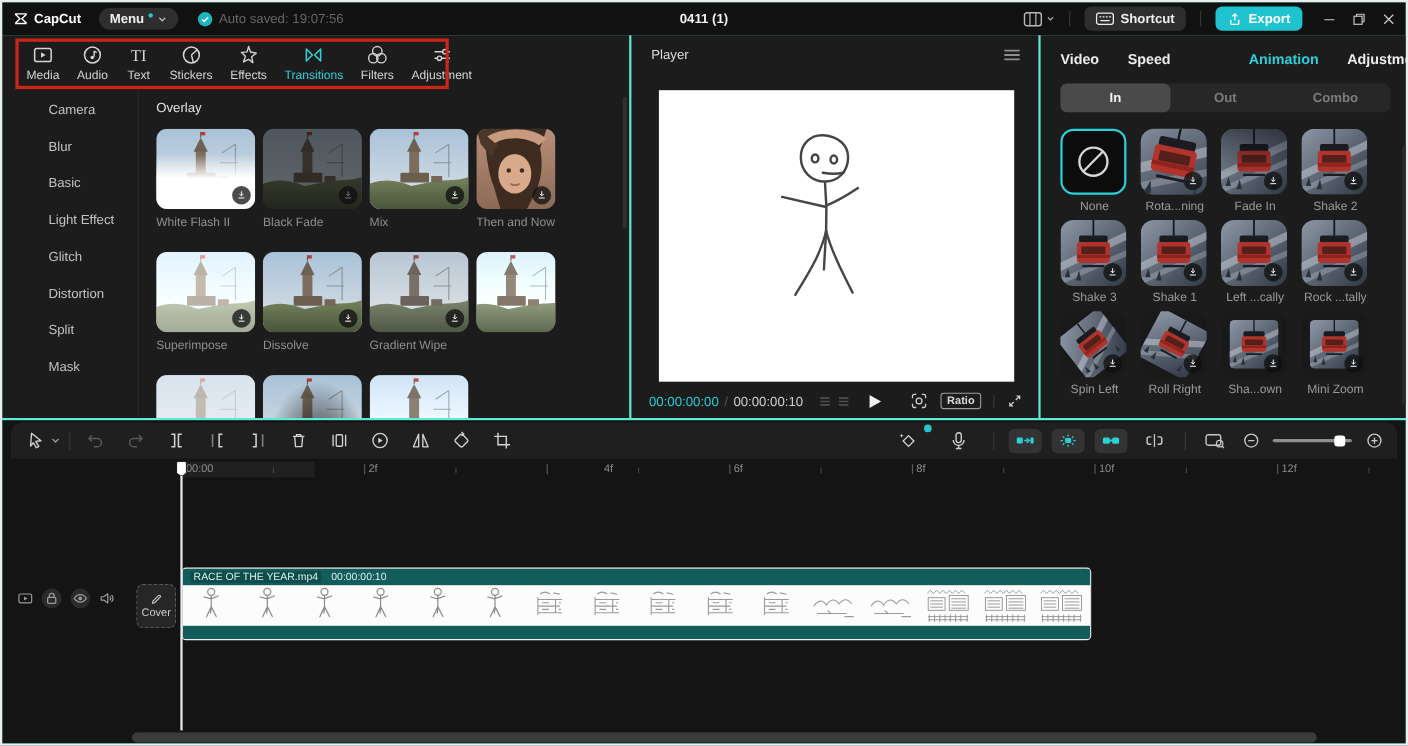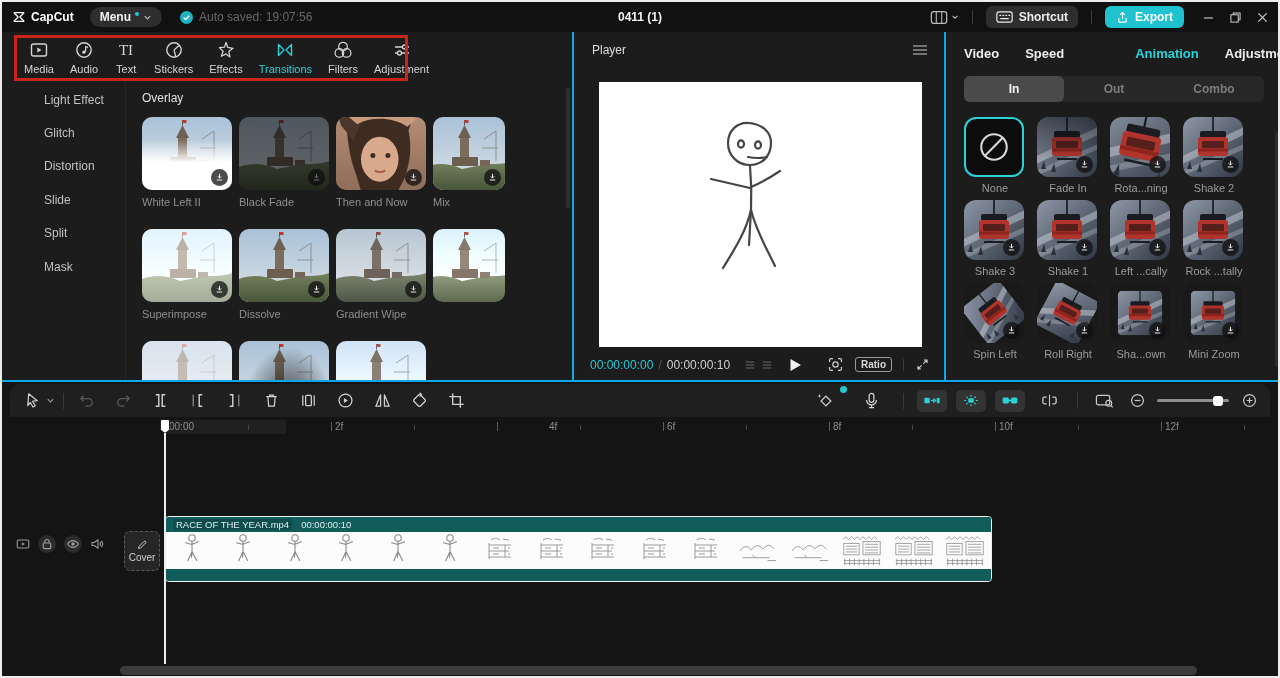--- a/index.html
+++ b/index.html
@@ -1,17 +1,17 @@
 <!DOCTYPE html>
 <html><head>
 <meta charset="utf-8">
 <style>
   html,body{margin:0;padding:0;background:#2a2a2a;font-family:"Liberation Sans",sans-serif;}
   *{box-sizing:border-box;-webkit-font-smoothing:antialiased;}
-  .window{position:relative;width:1280px;height:678px;background:#0ea5e9;border:2px solid #ececec;overflow:hidden;}
+  .window{position:relative;width:1280px;height:678px;background:#5eead4;border:2px solid #ececec;overflow:hidden;}
   svg{display:block}
 
   
   .titlebar{position:absolute;top:0;left:0;right:0;height:30px;background:#111;display:flex;align-items:center;padding:0 10px;z-index:20;}
   .logo{display:flex;align-items:center;gap:5px;color:#fff;font-weight:bold;font-size:12px;}
   .logo svg{width:14px;height:14px}
   .menu-btn{margin-left:16px;height:20px;background:#2e2e2e;border-radius:12px;display:flex;align-items:center;gap:4px;padding:0 10px;color:#f0f0f0;font-size:12px;font-weight:bold;}
   .menu-dot{width:4px;height:4px;border-radius:50%;background:#25c6d0;margin-top:-7px;}
   .menu-btn svg,.layout-wrap svg{color:#b9b9b9}
   .autosave{display:flex;align-items:center;gap:6px;margin-left:18px;color:#676767;font-size:12px;}
@@ -325,24 +325,26 @@
                 <circle cx="12.5" cy="7" r="2" fill="#1c1c1c" stroke="currentColor" stroke-width="1.3"></circle>
                 <circle cx="7.5" cy="13" r="2" fill="#1c1c1c" stroke="currentColor" stroke-width="1.3"></circle>
               </svg>
             </span>
             <span class="mtab-lb">Adjustment</span>
           </div>
         </div>
       <div class="red-box"></div>
       <div class="left-body">
         <nav class="categories" id="category-list">
+            <div class="cat">Camera</div>
+            <div class="cat">Blur</div>
+            <div class="cat">Basic</div>
             <div class="cat">Light Effect</div>
             <div class="cat">Glitch</div>
             <div class="cat">Distortion</div>
-            <div class="cat">Slide</div>
             <div class="cat">Split</div>
             <div class="cat">Mask</div>
           </nav>
         <div class="trans-area">
           <div class="sec-title">Overlay</div>
           <div class="cards" id="transition-cards">
               <div class="tcard">
                 <div class="thumb v-white-flash-ii">
                   <svg viewBox="0 0 90 73" preserveAspectRatio="xMidYMid slice">
                     <rect width="90" height="73" fill="url(#g-sky)"></rect>
@@ -354,21 +356,21 @@
                     <rect x="40.5" y="3" width="4" height="3" fill="#c0392b"></rect>
                     <rect x="28" y="40" width="26" height="9" rx="1" fill="#6d5f50"></rect>
                     <rect x="56" y="43" width="10" height="6" fill="#75675a"></rect>
                   </svg>
                   <span class="badge">
                     <svg viewBox="0 0 16 16">
                       <path d="M8 3.2v5.2M5.8 6.6L8 8.8l2.2-2.2M4.6 11.6h6.8" stroke="#fff" stroke-width="1.3" fill="none" stroke-linecap="round"></path>
                     </svg>
                   </span>
                 </div>
-                <div class="tlabel">White Left II</div>
+                <div class="tlabel">White Flash II</div>
               </div>
               <div class="tcard">
                 <div class="thumb v-black-fade">
                   <svg viewBox="0 0 90 73" preserveAspectRatio="xMidYMid slice">
                     <rect width="90" height="73" fill="url(#g-sky)"></rect>
                     <path d="M0 73V50c14-5 26-3 38 2l20-4c12-2 22 0 32-4v29z" fill="url(#g-hill)"></path>
                     <path d="M60 22l12-8M72 14v30M58 31h16" stroke="#8b8f93" stroke-width="1" fill="none"></path>
                     <rect x="36" y="20" width="9" height="24" fill="#7b6c5c"></rect>
                     <path d="M34 21h13l-6.5-13z" fill="#6f6152"></path>
                     <path d="M40.5 8V3" stroke="#555" stroke-width="1"></path>
@@ -378,59 +380,59 @@
                   </svg>
                   <span class="badge">
                     <svg viewBox="0 0 16 16">
                       <path d="M8 3.2v5.2M5.8 6.6L8 8.8l2.2-2.2M4.6 11.6h6.8" stroke="#fff" stroke-width="1.3" fill="none" stroke-linecap="round"></path>
                     </svg>
                   </span>
                 </div>
                 <div class="tlabel">Black Fade</div>
               </div>
               <div class="tcard">
-                <div class="thumb v-portrait">
-                  <svg viewBox="0 0 72 73" preserveAspectRatio="xMidYMid slice">
-                    <rect width="72" height="73" fill="url(#g-skin)"></rect>
-                    <path d="M8 0h56l-6 18c3 14 1 28-4 40l-8 15H22l-6-20C10 38 8 18 8 0z" fill="#3e2c20"></path>
-                    <path d="M0 0h26L14 26 4 14z" fill="#4a372a"></path>
-                    <ellipse cx="35" cy="41" rx="15" ry="18" fill="#d9a98c"></ellipse>
-                    <circle cx="29.5" cy="38" r="2" fill="#3c2d22"></circle>
-                    <circle cx="41.5" cy="38" r="2" fill="#3c2d22"></circle>
-                    <path d="M31 50c2.8 1.8 5.6 1.8 8.4 0" stroke="#a5604a" stroke-width="1.5" fill="none"></path>
-                    <path d="M10 7C26-2 50-2 64 9l-7 6C45 7 28 7 17 13z" fill="#c89b7f"></path>
-                  </svg>
-                  <span class="badge">
-                    <svg viewBox="0 0 16 16">
-                      <path d="M8 3.2v5.2M5.8 6.6L8 8.8l2.2-2.2M4.6 11.6h6.8" stroke="#fff" stroke-width="1.3" fill="none" stroke-linecap="round"></path>
-                    </svg>
-                  </span>
-                </div>
-                <div class="tlabel">Then and Now</div>
-              </div>
-              <div class="tcard">
                 <div class="thumb v-mix">
                   <svg viewBox="0 0 90 73" preserveAspectRatio="xMidYMid slice">
                     <rect width="90" height="73" fill="url(#g-sky)"></rect>
                     <path d="M0 73V50c14-5 26-3 38 2l20-4c12-2 22 0 32-4v29z" fill="url(#g-hill)"></path>
                     <path d="M60 22l12-8M72 14v30M58 31h16" stroke="#8b8f93" stroke-width="1" fill="none"></path>
                     <rect x="36" y="20" width="9" height="24" fill="#7b6c5c"></rect>
                     <path d="M34 21h13l-6.5-13z" fill="#6f6152"></path>
                     <path d="M40.5 8V3" stroke="#555" stroke-width="1"></path>
                     <rect x="40.5" y="3" width="4" height="3" fill="#c0392b"></rect>
                     <rect x="28" y="40" width="26" height="9" rx="1" fill="#6d5f50"></rect>
                     <rect x="56" y="43" width="10" height="6" fill="#75675a"></rect>
                   </svg>
                   <span class="badge">
                     <svg viewBox="0 0 16 16">
                       <path d="M8 3.2v5.2M5.8 6.6L8 8.8l2.2-2.2M4.6 11.6h6.8" stroke="#fff" stroke-width="1.3" fill="none" stroke-linecap="round"></path>
                     </svg>
                   </span>
                 </div>
                 <div class="tlabel">Mix</div>
+              </div>
+              <div class="tcard">
+                <div class="thumb v-portrait">
+                  <svg viewBox="0 0 72 73" preserveAspectRatio="xMidYMid slice">
+                    <rect width="72" height="73" fill="url(#g-skin)"></rect>
+                    <path d="M8 0h56l-6 18c3 14 1 28-4 40l-8 15H22l-6-20C10 38 8 18 8 0z" fill="#3e2c20"></path>
+                    <path d="M0 0h26L14 26 4 14z" fill="#4a372a"></path>
+                    <ellipse cx="35" cy="41" rx="15" ry="18" fill="#d9a98c"></ellipse>
+                    <circle cx="29.5" cy="38" r="2" fill="#3c2d22"></circle>
+                    <circle cx="41.5" cy="38" r="2" fill="#3c2d22"></circle>
+                    <path d="M31 50c2.8 1.8 5.6 1.8 8.4 0" stroke="#a5604a" stroke-width="1.5" fill="none"></path>
+                    <path d="M10 7C26-2 50-2 64 9l-7 6C45 7 28 7 17 13z" fill="#c89b7f"></path>
+                  </svg>
+                  <span class="badge">
+                    <svg viewBox="0 0 16 16">
+                      <path d="M8 3.2v5.2M5.8 6.6L8 8.8l2.2-2.2M4.6 11.6h6.8" stroke="#fff" stroke-width="1.3" fill="none" stroke-linecap="round"></path>
+                    </svg>
+                  </span>
+                </div>
+                <div class="tlabel">Then and Now</div>
               </div>
               <div class="tcard">
                 <div class="thumb v-superimpose">
                   <svg viewBox="0 0 90 73" preserveAspectRatio="xMidYMid slice">
                     <rect width="90" height="73" fill="url(#g-sky)"></rect>
                     <path d="M0 73V50c14-5 26-3 38 2l20-4c12-2 22 0 32-4v29z" fill="url(#g-hill)"></path>
                     <path d="M60 22l12-8M72 14v30M58 31h16" stroke="#8b8f93" stroke-width="1" fill="none"></path>
                     <rect x="36" y="20" width="9" height="24" fill="#7b6c5c"></rect>
                     <path d="M34 21h13l-6.5-13z" fill="#6f6152"></path>
                     <path d="M40.5 8V3" stroke="#555" stroke-width="1"></path>
@@ -643,20 +645,44 @@
                 <svg viewBox="0 0 24 24">
                   <circle cx="12" cy="12" r="8.5" fill="none" stroke="#d8d8d8" stroke-width="1.4"></circle>
                   <path d="M17.8 5.8L6 17.8" stroke="#d8d8d8" stroke-width="1.4"></path>
                 </svg>
               </span>
             </div>
             <div class="plabel">None</div>
           </div>
           <div class="pcell">
             <div class="ptile">
+              <div class="pinner pv-slant">
+                <svg viewBox="0 0 60 60" preserveAspectRatio="xMidYMid slice">
+                  <rect width="60" height="60" fill="url(#g-mtn)"></rect>
+                  <path d="M-5 45L65 12" stroke="#d4dae2" stroke-width="7" opacity=".45"></path>
+                  <path d="M-5 58L65 28" stroke="#c7ced8" stroke-width="5" opacity=".32"></path>
+                  <path d="M4 52l3-8 2 8zM14 55l3-9 2 9zM46 54l3-8 2 8z" fill="#2a313c"></path>
+                  <path d="M30 0v15" stroke="#14161a" stroke-width="1.6"></path>
+                  <rect x="17" y="14" width="26" height="7" rx="2" fill="#1a1c22"></rect>
+                  <rect x="15" y="20" width="30" height="19" rx="3" fill="#b0342b"></rect>
+                  <rect x="19" y="24" width="22" height="7" rx="1" fill="#55201c"></rect>
+                  <path d="M15 33h30" stroke="#8e241d" stroke-width="3"></path>
+                  <path d="M20 42h20" stroke="#1a1c22" stroke-width="2"></path>
+                </svg>
+              </div>
+              <span class="badge">
+                <svg viewBox="0 0 16 16">
+                  <path d="M8 3.2v5.2M5.8 6.6L8 8.8l2.2-2.2M4.6 11.6h6.8" stroke="#fff" stroke-width="1.3" fill="none" stroke-linecap="round"></path>
+                </svg>
+              </span>
+            </div>
+            <div class="plabel">Rota...ning</div>
+          </div>
+          <div class="pcell">
+            <div class="ptile">
               <div class="pinner pv-fade">
                 <svg viewBox="0 0 60 60" preserveAspectRatio="xMidYMid slice">
                   <rect width="60" height="60" fill="url(#g-mtn)"></rect>
                   <path d="M-5 45L65 12" stroke="#d4dae2" stroke-width="7" opacity=".45"></path>
                   <path d="M-5 58L65 28" stroke="#c7ced8" stroke-width="5" opacity=".32"></path>
                   <path d="M4 52l3-8 2 8zM14 55l3-9 2 9zM46 54l3-8 2 8z" fill="#2a313c"></path>
                   <path d="M30 0v15" stroke="#14161a" stroke-width="1.6"></path>
                   <rect x="17" y="14" width="26" height="7" rx="2" fill="#1a1c22"></rect>
                   <rect x="15" y="20" width="30" height="19" rx="3" fill="#b0342b"></rect>
                   <rect x="19" y="24" width="22" height="7" rx="1" fill="#55201c"></rect>
@@ -664,44 +690,20 @@
                   <path d="M20 42h20" stroke="#1a1c22" stroke-width="2"></path>
                 </svg>
               </div>
               <span class="badge">
                 <svg viewBox="0 0 16 16">
                   <path d="M8 3.2v5.2M5.8 6.6L8 8.8l2.2-2.2M4.6 11.6h6.8" stroke="#fff" stroke-width="1.3" fill="none" stroke-linecap="round"></path>
                 </svg>
               </span>
             </div>
             <div class="plabel">Fade In</div>
-          </div>
-          <div class="pcell">
-            <div class="ptile">
-              <div class="pinner pv-slant">
-                <svg viewBox="0 0 60 60" preserveAspectRatio="xMidYMid slice">
-                  <rect width="60" height="60" fill="url(#g-mtn)"></rect>
-                  <path d="M-5 45L65 12" stroke="#d4dae2" stroke-width="7" opacity=".45"></path>
-                  <path d="M-5 58L65 28" stroke="#c7ced8" stroke-width="5" opacity=".32"></path>
-                  <path d="M4 52l3-8 2 8zM14 55l3-9 2 9zM46 54l3-8 2 8z" fill="#2a313c"></path>
-                  <path d="M30 0v15" stroke="#14161a" stroke-width="1.6"></path>
-                  <rect x="17" y="14" width="26" height="7" rx="2" fill="#1a1c22"></rect>
-                  <rect x="15" y="20" width="30" height="19" rx="3" fill="#b0342b"></rect>
-                  <rect x="19" y="24" width="22" height="7" rx="1" fill="#55201c"></rect>
-                  <path d="M15 33h30" stroke="#8e241d" stroke-width="3"></path>
-                  <path d="M20 42h20" stroke="#1a1c22" stroke-width="2"></path>
-                </svg>
-              </div>
-              <span class="badge">
-                <svg viewBox="0 0 16 16">
-                  <path d="M8 3.2v5.2M5.8 6.6L8 8.8l2.2-2.2M4.6 11.6h6.8" stroke="#fff" stroke-width="1.3" fill="none" stroke-linecap="round"></path>
-                </svg>
-              </span>
-            </div>
-            <div class="plabel">Rota...ning</div>
           </div>
           <div class="pcell">
             <div class="ptile">
               <div class="pinner pv-normal">
                 <svg viewBox="0 0 60 60" preserveAspectRatio="xMidYMid slice">
                   <rect width="60" height="60" fill="url(#g-mtn)"></rect>
                   <path d="M-5 45L65 12" stroke="#d4dae2" stroke-width="7" opacity=".45"></path>
                   <path d="M-5 58L65 28" stroke="#c7ced8" stroke-width="5" opacity=".32"></path>
                   <path d="M4 52l3-8 2 8zM14 55l3-9 2 9zM46 54l3-8 2 8z" fill="#2a313c"></path>
                   <path d="M30 0v15" stroke="#14161a" stroke-width="1.6"></path>

